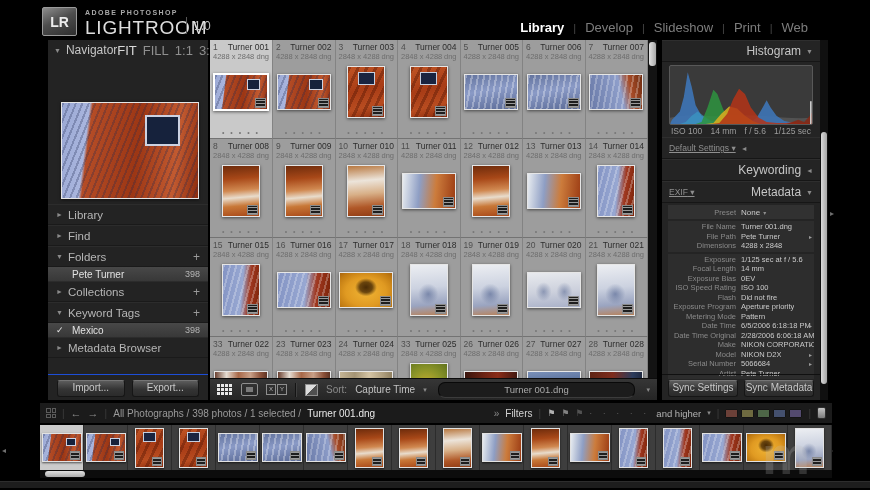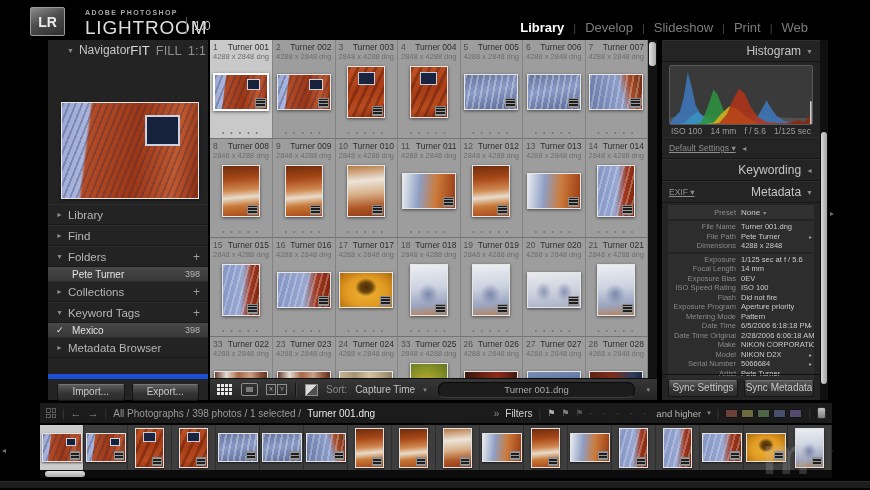--- a/index.html
+++ b/index.html
@@ -1,49 +1,49 @@
 <!DOCTYPE html>
 <html><head>
 <meta charset="utf-8">
 <style>
   html,body{margin:0;padding:0;background:#000;}
   .screen{position:relative;width:870px;height:490px;background:#000;overflow:hidden;
           font-family:"Liberation Sans","DejaVu Sans",sans-serif;-webkit-font-smoothing:antialiased;}
   
-  .logo-box{position:absolute;left:30px;top:7px;width:33px;height:27px;border:1px solid #9a9a9a;border-radius:2px;
+  .logo-box{position:absolute;left:42px;top:7px;width:33px;height:27px;border:1px solid #9a9a9a;border-radius:2px;
     background:linear-gradient(155deg,#8d8d8d,#4d4d4d 45%,#2e2e2e);color:#ececec;font-weight:bold;font-size:14px;
     display:flex;align-items:center;justify-content:center;box-shadow:0 0 0 1px #000;}
   .brand{position:absolute;left:85px;top:9px;line-height:1;}
   .brand-top{font-size:7px;color:#a8a8a8;letter-spacing:1.4px;font-weight:bold;}
   .brand-main{font-size:19px;color:#dedede;letter-spacing:.8px;margin-top:2px;}
   .brand-ver{position:absolute;left:186px;top:17px;height:17px;border-left:1px solid #555;padding-left:7px;
     font-size:12px;color:#c2c2c2;line-height:19px;}
   .modules{position:absolute;right:62px;top:20px;display:flex;align-items:center;gap:9px;font-size:13px;}
   .module{color:#7d7d7d;cursor:default;}
   .module.active{color:#fff;font-weight:bold;}
   .mod-sep{color:#454545;font-size:11px;}
   
   .left-panel{position:absolute;left:48px;top:40px;width:160px;height:360px;background:#232323;}
-  .p-hd{height:20px;display:flex;align-items:center;padding:0 19px;color:#c6c6c6;font-size:12px;}
+  .p-hd{height:20px;display:flex;align-items:center;padding:0 6px;color:#c6c6c6;font-size:12px;}
   .tri{color:#8a8a8a;font-size:7px;margin-right:5px;}
   .nav-modes{margin-left:auto;display:flex;gap:6px;font-size:13px;color:#8f8f8f;align-items:center;}
   .nav-modes .nav-mode:first-child{color:#d8d8d8;}
   .nav-caret{color:#8a8a8a;font-size:7px;margin-left:4px;}
   .nav-preview{position:absolute;left:13px;top:42px;width:136px;height:95px;border:1px solid #d4d4d4;
     box-shadow:0 0 0 1px #0a0a0a,0 2px 6px rgba(0,0,0,.7);}
   .sections{position:absolute;left:0;right:0;top:164px;}
   .sec{height:19px;display:flex;align-items:center;padding:0 8px;color:#b6b6b6;font-size:11.5px;
     border-top:1px solid #2c2c2c;border-bottom:1px solid #1a1a1a;}
   .sec .plus{margin-left:auto;color:#9a9a9a;font-size:12px;}
   .pitem{height:14px;display:flex;align-items:center;font-size:10px;color:#e2e2e2;
     background:linear-gradient(#484848,#383838);padding:0 8px;}
   .pitem .check{width:16px;color:#e8e8e8;font-size:9px;}
   .pitem .indent{width:16px;}
   .pitem .cnt{margin-left:auto;color:#b4b4b4;font-size:9px;text-align:center;}
-  .panel-footer{position:absolute;left:0;right:0;bottom:0;height:26px;border-top:5px solid #1d4ed8;
+  .panel-footer{position:absolute;left:0;right:0;bottom:0;height:26px;border-top:1px solid #1d4ed8;
     display:flex;gap:7px;padding:5px 9px;box-sizing:border-box;}
   .btn{flex:1;height:15px;background:linear-gradient(#5c5c5c,#343434 55%,#2b2b2b);border:1px solid #161616;
     border-top-color:#757575;border-radius:3px;color:#c9c9c9;font-size:10px;text-align:center;line-height:14px;}
   
   .grid{position:absolute;left:210px;top:40px;width:438px;height:338px;overflow:hidden;background:#8e8e8e;
     display:grid;grid-template-columns:repeat(7,1fr);grid-auto-rows:99px;}
   .cell{background:#9d9d9d;border-right:1px solid #838383;border-bottom:1px solid #737373;
     position:relative;padding:2px 3px;box-sizing:border-box;}
   .cell.selected{background:#c9c9c9;}
   .c-hd{display:flex;justify-content:space-between;font-size:8.5px;line-height:10px;}

